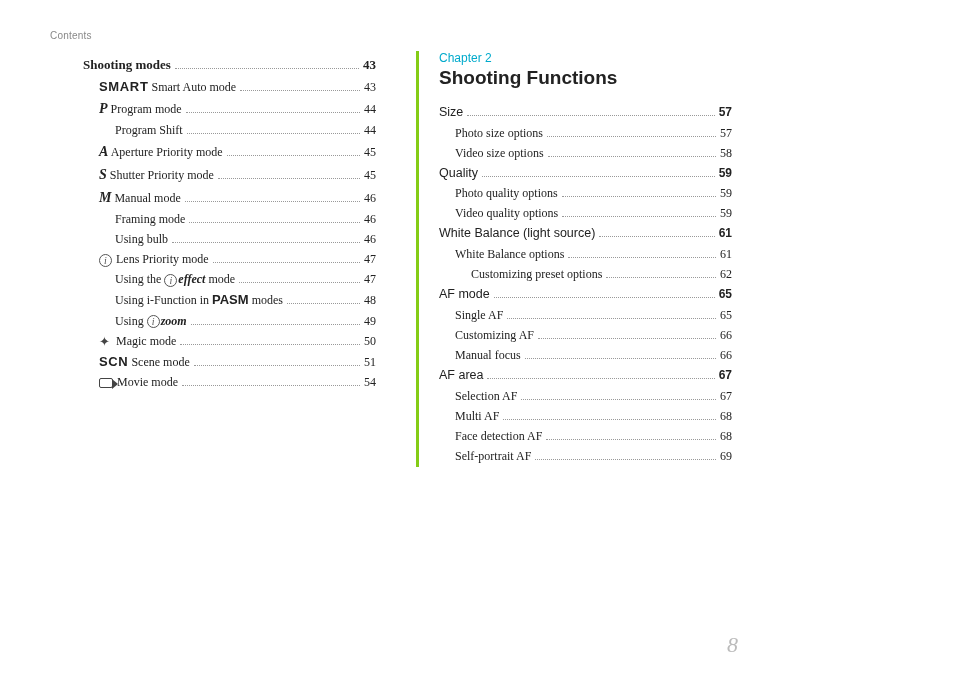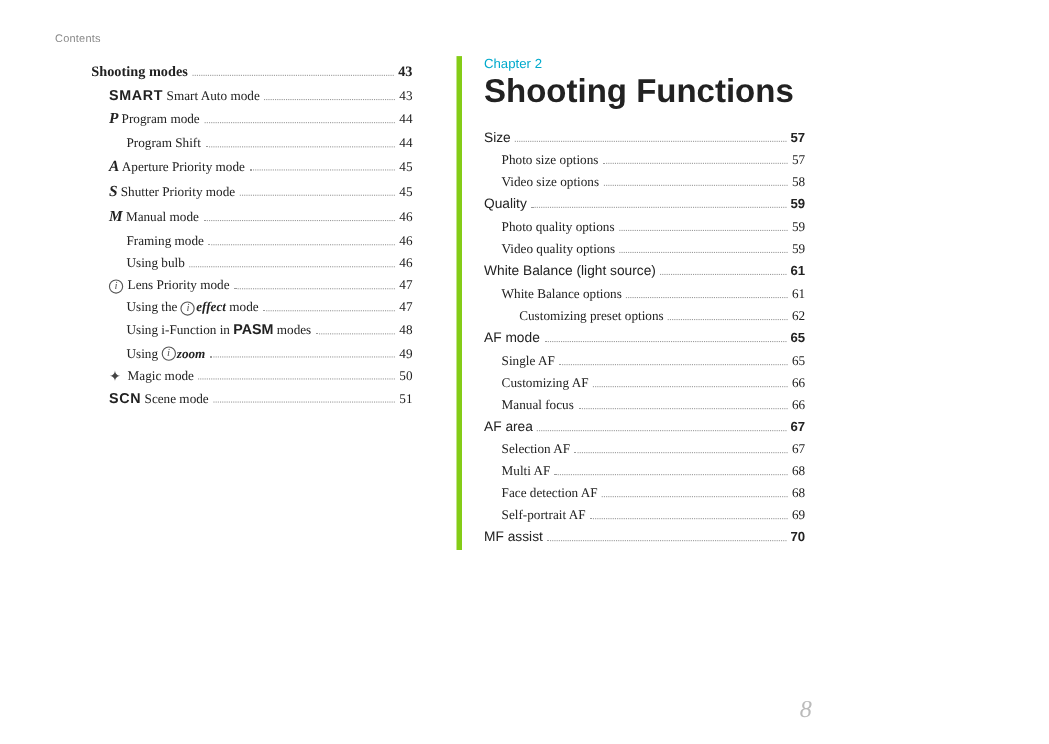--- a/index.html
+++ b/index.html
@@ -38,21 +38,21 @@
 
     .col-left {
       flex: 1;
       min-width: 0;
     }
 
     .col-right {
       flex: 1;
       min-width: 0;
       padding-left: 20px;
-      border-left: 5px solid #84cc16;
+      border-left: 3px solid #84cc16;
     }
 
     
     .toc-entry {
       display: flex;
       align-items: baseline;
       margin-bottom: 2px;
       font-size: 12px;
       line-height: 1.5;
     }
@@ -153,21 +153,21 @@
     
     .chapter-label {
       color: #00aacc;
       font-size: 12px;
       font-family: Arial, sans-serif;
       font-weight: normal;
       margin-bottom: 2px;
     }
 
     .chapter-title {
-      font-size: 30px;
+      font-size: 19px;
       font-weight: bold;
       font-family: Arial, sans-serif;
       margin-bottom: 14px;
       line-height: 1.15;
     }
 
     
     .toc-entry.right-bold .toc-title {
       font-weight: normal;
       font-family: Arial, sans-serif;
@@ -330,20 +330,25 @@
         <span class="toc-dots"></span>
         <span class="toc-page">50</span>
       </div>
 
       <div class="toc-entry indented">
         <span class="toc-title"><span class="text-scn">SCN</span> Scene mode</span>
         <span class="toc-dots"></span>
         <span class="toc-page">51</span>
       </div>
 
+      <div class="toc-entry indented">
+        <span class="toc-title"><span class="icon-movie"></span> Movie mode</span>
+        <span class="toc-dots"></span>
+        <span class="toc-page">54</span>
+      </div>
 
 
     </div>
 
     <div class="col-right">
       <div class="chapter-label">
         <span>Chapter 2</span>
       </div>
       <div class="chapter-title">Shooting Functions</div>
 
@@ -437,23 +442,18 @@
         <span class="toc-title">Face detection AF</span>
         <span class="toc-dots"></span>
         <span class="toc-page">68</span>
       </div>
       <div class="toc-entry indented">
         <span class="toc-title">Self-portrait AF</span>
         <span class="toc-dots"></span>
         <span class="toc-page">69</span>
       </div>
 
-      <div class="toc-entry right-bold">
-        <span class="toc-title">MF assist</span>
-        <span class="toc-dots"></span>
-        <span class="toc-page">70</span>
-      </div>
 
     </div>
   </div>
 
   <div class="page-number">8</div>
 </div>
 
 </body></html>

